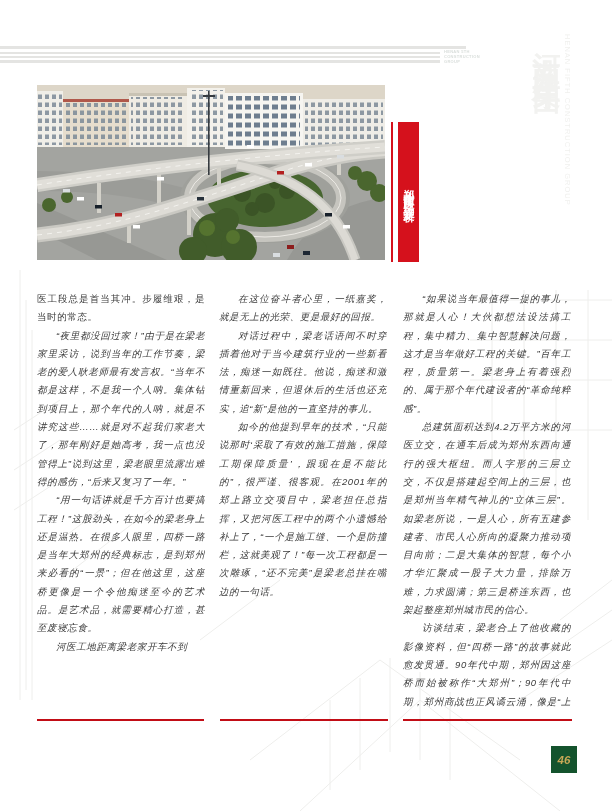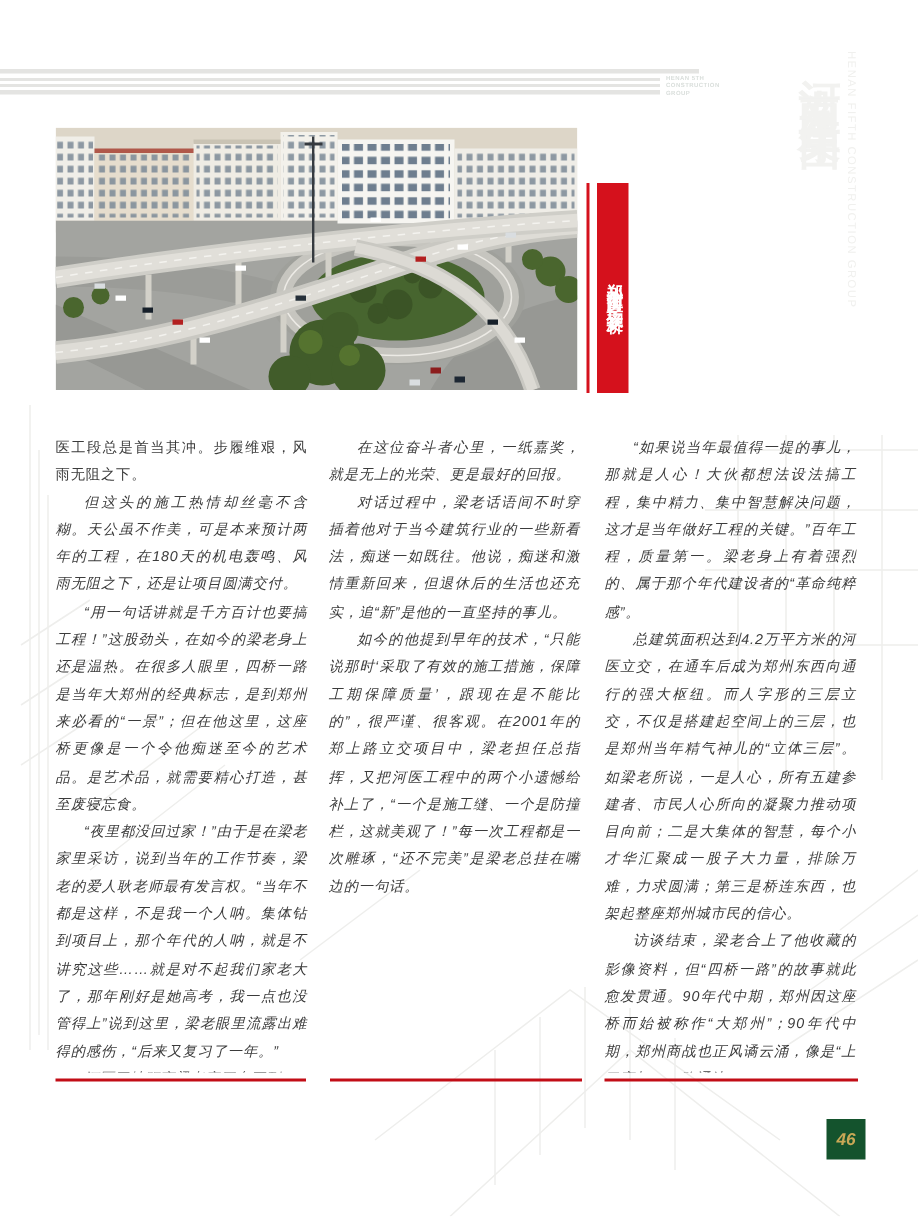--- a/index.html
+++ b/index.html
@@ -207,24 +207,23 @@
       </g>
     </svg>
   </div>
 
   <div class="caption-rule"></div>
   <div class="caption-box">
     <span>郑州市河医广场立交桥</span>
   </div>
 
   <div class="col col-1">
-      <p class="para">医工段总是首当其冲。步履维艰，风雨无阻之下。</p>
-      <p class="para indent">但这头的施工热情却丝毫不含糊。天公虽不作美，可是本来预计两年的工程，在180天的机电轰鸣、风雨无阻之下，还是让项目圆满交付。</p>
+      <p class="para">医工段总是首当其冲。步履维艰，是当时的常态。</p>
+      <p class="para indent">“夜里都没回过家！”由于是在梁老家里采访，说到当年的工作节奏，梁老的爱人耿老师最有发言权。“当年不都是这样，不是我一个人呐。集体钻到项目上，那个年代的人呐，就是不讲究这些……就是对不起我们家老大了，那年刚好是她高考，我一点也没管得上”说到这里，梁老眼里流露出难得的感伤，“后来又复习了一年。”</p>
       <p class="para indent">“用一句话讲就是千方百计也要搞工程！”这股劲头，在如今的梁老身上还是温热。在很多人眼里，四桥一路是当年大郑州的经典标志，是到郑州来必看的“一景”；但在他这里，这座桥更像是一个令他痴迷至今的艺术品。是艺术品，就需要精心打造，甚至废寝忘食。</p>
-      <p class="para indent">“夜里都没回过家！”由于是在梁老家里采访，说到当年的工作节奏，梁老的爱人耿老师最有发言权。“当年不都是这样，不是我一个人呐。集体钻到项目上，那个年代的人呐，就是不讲究这些……就是对不起我们家老大了，那年刚好是她高考，我一点也没管得上”说到这里，梁老眼里流露出难得的感伤，“后来又复习了一年。”</p>
       <p class="para indent">河医工地距离梁老家开车不到</p>
     </div>
   <div class="col col-2">
       <p class="para indent">在这位奋斗者心里，一纸嘉奖，就是无上的光荣、更是最好的回报。</p>
       <p class="para indent">对话过程中，梁老话语间不时穿插着他对于当今建筑行业的一些新看法，痴迷一如既往。他说，痴迷和激情重新回来，但退休后的生活也还充实，追“新”是他的一直坚持的事儿。</p>
       <p class="para indent">如今的他提到早年的技术，“只能说那时‘采取了有效的施工措施，保障工期保障质量’，跟现在是不能比的”，很严谨、很客观。在2001年的郑上路立交项目中，梁老担任总指挥，又把河医工程中的两个小遗憾给补上了，“一个是施工缝、一个是防撞栏，这就美观了！”每一次工程都是一次雕琢，“还不完美”是梁老总挂在嘴边的一句话。</p>
     </div>
   <div class="col col-3">
       <p class="para indent">“如果说当年最值得一提的事儿，那就是人心！大伙都想法设法搞工程，集中精力、集中智慧解决问题，这才是当年做好工程的关键。”百年工程，质量第一。梁老身上有着强烈的、属于那个年代建设者的“革命纯粹感”。</p>
       <p class="para indent">总建筑面积达到4.2万平方米的河医立交，在通车后成为郑州东西向通行的强大枢纽。而人字形的三层立交，不仅是搭建起空间上的三层，也是郑州当年精气神儿的“立体三层”。如梁老所说，一是人心，所有五建参建者、市民人心所向的凝聚力推动项目向前；二是大集体的智慧，每个小才华汇聚成一股子大力量，排除万难，力求圆满；第三是桥连东西，也架起整座郑州城市民的信心。</p>

